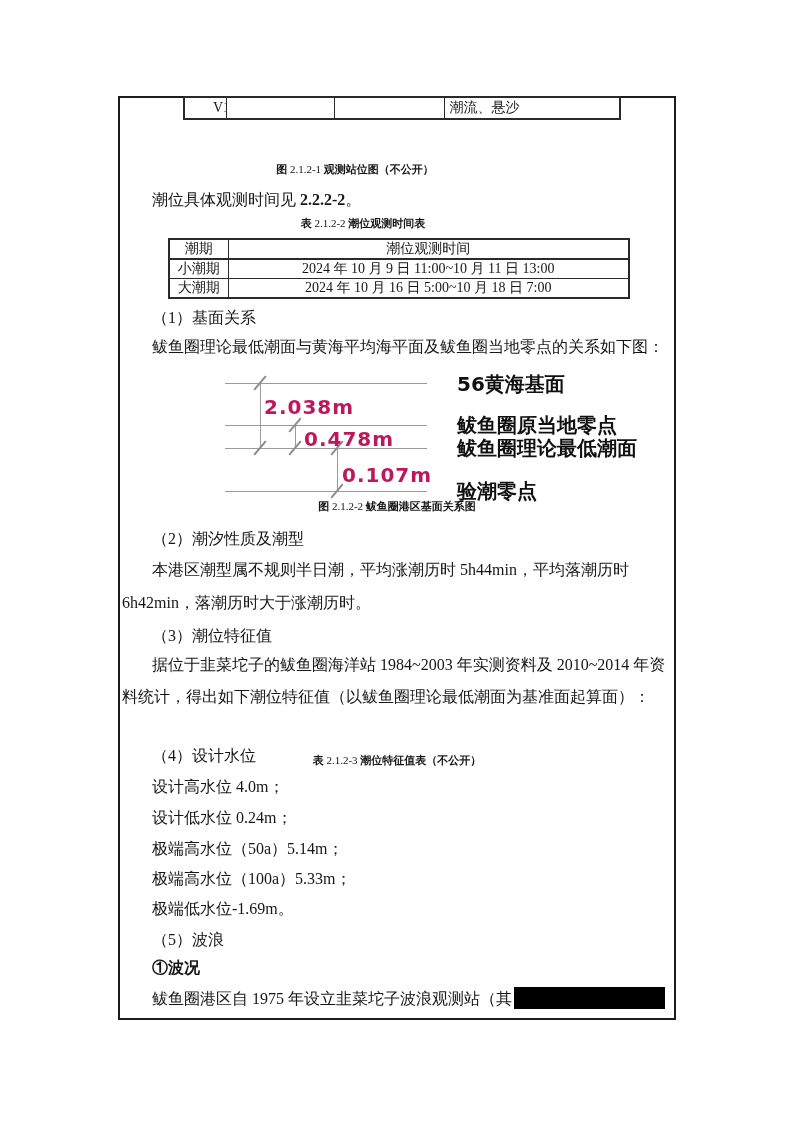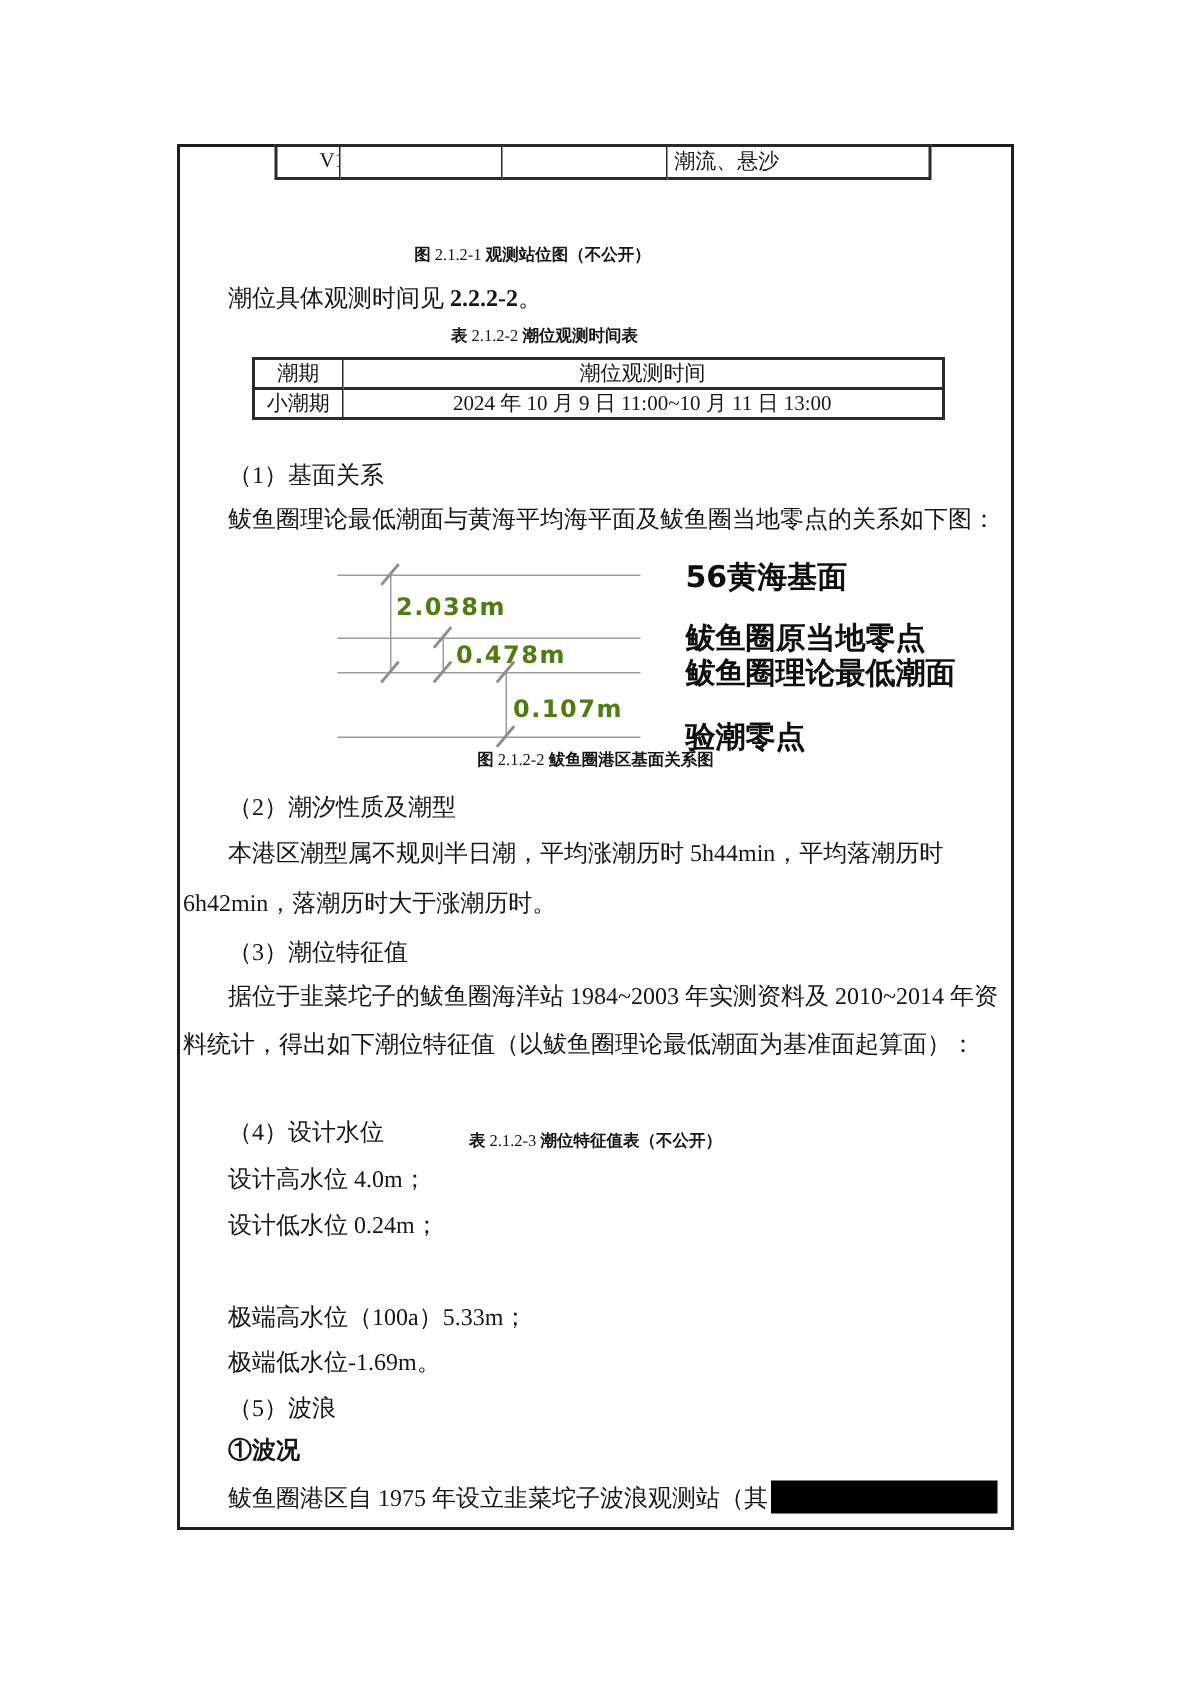--- a/index.html
+++ b/index.html
@@ -20,21 +20,21 @@
   .t1 td.ctype { padding-left:5px; }
   .t1 tr:last-child td { border-bottom:2px solid #2a2a2a; }
   .t2 { left:48px; top:140px; width:460px; border:2px solid #2a2a2a; }
   .t2 td { height:17px; text-align:center; }
   .t2 tr.hdr td { border-bottom:2px solid #2a2a2a; }
   .diagram { position:absolute; left:100px; top:270px; width:430px; height:140px; }
   .hline { position:absolute; left:5px; width:202px; height:1px; background:#9b9b9b; }
   .vline { position:absolute; width:1px; background:#9b9b9b; }
   .tick { position:absolute; width:2px; height:18px; background:#8d8d8d; transform:rotate(40deg); }
   .dim { position:absolute; font-family:"DejaVu Sans","Liberation Sans",sans-serif;
-         font-weight:700; font-size:16px; letter-spacing:1px; color:#4d7c0f; white-space:nowrap;text-align:right; }
+         font-weight:700; font-size:20px; letter-spacing:1px; color:#be185d; white-space:nowrap;text-align:right; }
   .dlabel { position:absolute; left:215px; font-family:"DejaVu Sans","Liberation Sans",sans-serif;
             font-weight:700; font-size:20px; line-height:22px; color:#101010; white-space:nowrap;margin-left:22px; }
   .redact { display:inline-block; width:151px; height:22px; background:#000;
             vertical-align:-5px; margin-left:2px; }
   .cap1 { top:64px; padding-right:84px; }
   .cap2 { top:118px; padding-right:68px; }
   .cap3 { top:401px; }
   .cap4 { top:655px; }
 </style>
 </head>
@@ -79,20 +79,24 @@
         </colgroup>
       <tbody>
         <tr class="hdr">
           <td>潮期</td>
           <td>潮位观测时间</td>
         </tr>
         <tr>
           <td>小潮期</td>
           <td>2024 年 10 月 9 日 11:00~10 月 11 日 13:00</td>
         </tr>
+        <tr>
+          <td>大潮期</td>
+          <td>2024 年 10 月 16 日 5:00~10 月 18 日 7:00</td>
+        </tr>
       </tbody>
     </table>
 
     <div class="line" style="top:210px">（1）基面关系</div>
     <div class="line" style="top:239px">鲅鱼圈理论最低潮面与黄海平均海平面及鲅鱼圈当地零点的关系如下图：</div>
 
     <div class="diagram">
       <div class="hline" style="top:15px"></div>
       <div class="hline" style="top:57px"></div>
       <div class="hline" style="top:80px"></div>
@@ -131,20 +135,21 @@
     <div class="line" style="top:557px">据位于韭菜坨子的鲅鱼圈海洋站 1984~2003 年实测资料及 2010~2014 年资</div>
     <div class="line flush" style="top:589px">料统计，得出如下潮位特征值（以鲅鱼圈理论最低潮面为基准面起算面）：</div>
 
     <div class="cap cap4">
       <span class="b">表</span><span> 2.1.2-3 </span><span class="b">潮位特征值表（不公开）</span>
     </div>
 
     <div class="line" style="top:648px">（4）设计水位</div>
     <div class="line" style="top:679px">设计高水位 4.0m；</div>
     <div class="line" style="top:710px">设计低水位 0.24m；</div>
+    <div class="line" style="top:741px">极端高水位（50a）5.14m；</div>
     <div class="line" style="top:771px">极端高水位（100a）5.33m；</div>
     <div class="line" style="top:801px">极端低水位-1.69m。</div>
 
     <div class="line" style="top:832px">（5）波浪</div>
     <div class="line b" style="top:860px">①波况</div>
     <div class="line" style="top:889px">
       <span>鲅鱼圈港区自 1975 年设立韭菜坨子波浪观测站（其</span><span class="redact"></span>
     </div>
 
   </div>

